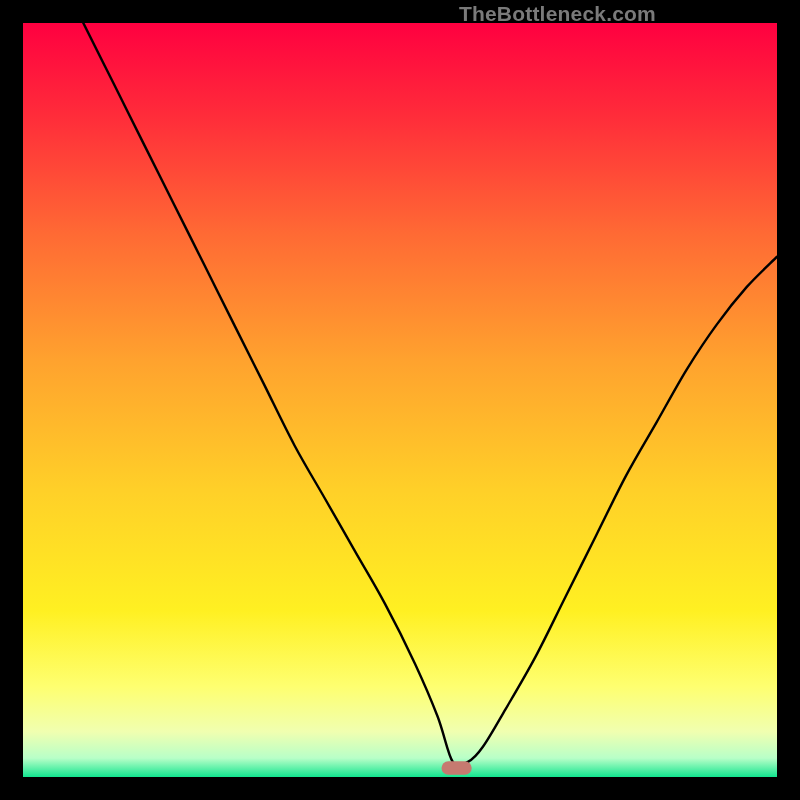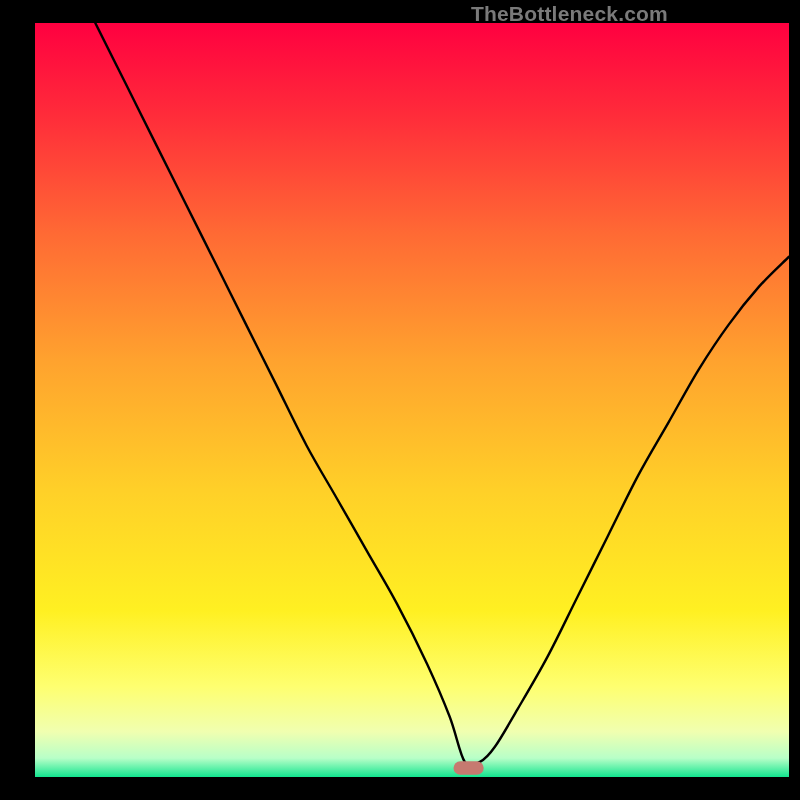--- a/index.html
+++ b/index.html
@@ -8,21 +8,20 @@
     width: 800px;
     height: 800px;
     background: #000;
     overflow: hidden;
   }
   .container {
     position: relative;
     width: 664px;
     height: 800px;
     background: #000;
-    margin-left: 12px;
   }
   .plot-area {
     position: absolute;
     left: 23px;
     top: 23px;
     width: 754px;
     height: 754px;
     overflow: hidden;
   }
   .gradient-bg {

